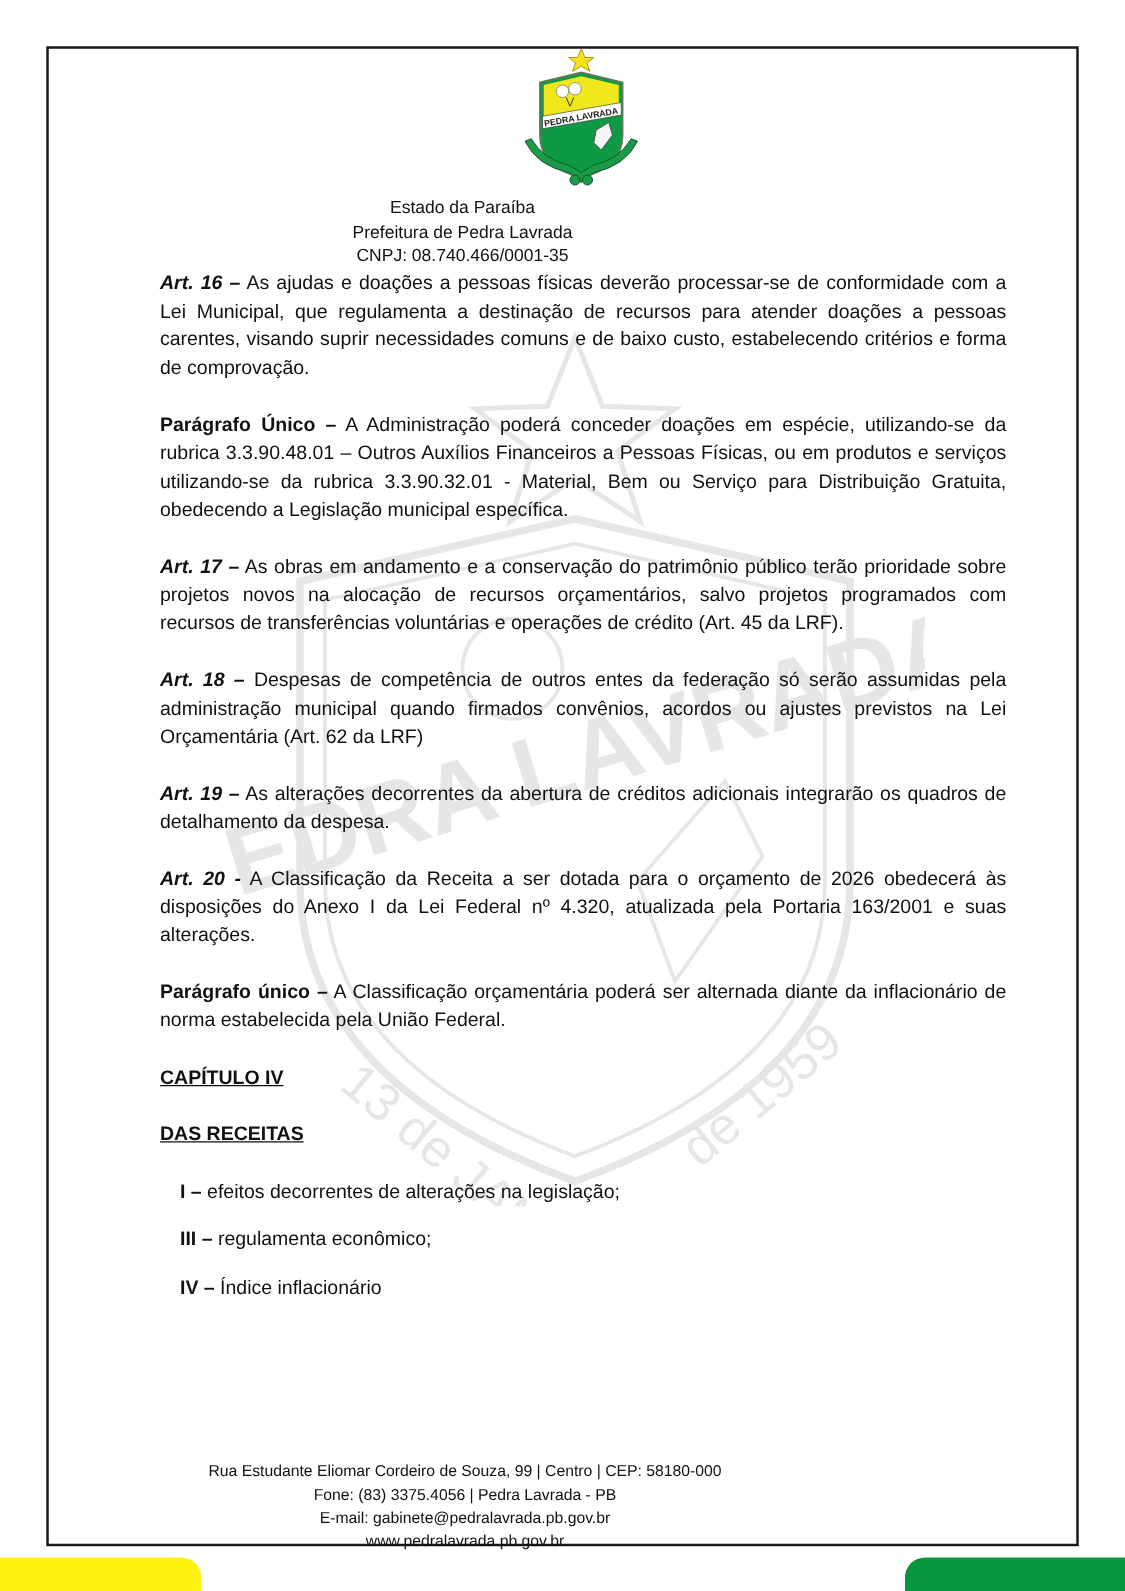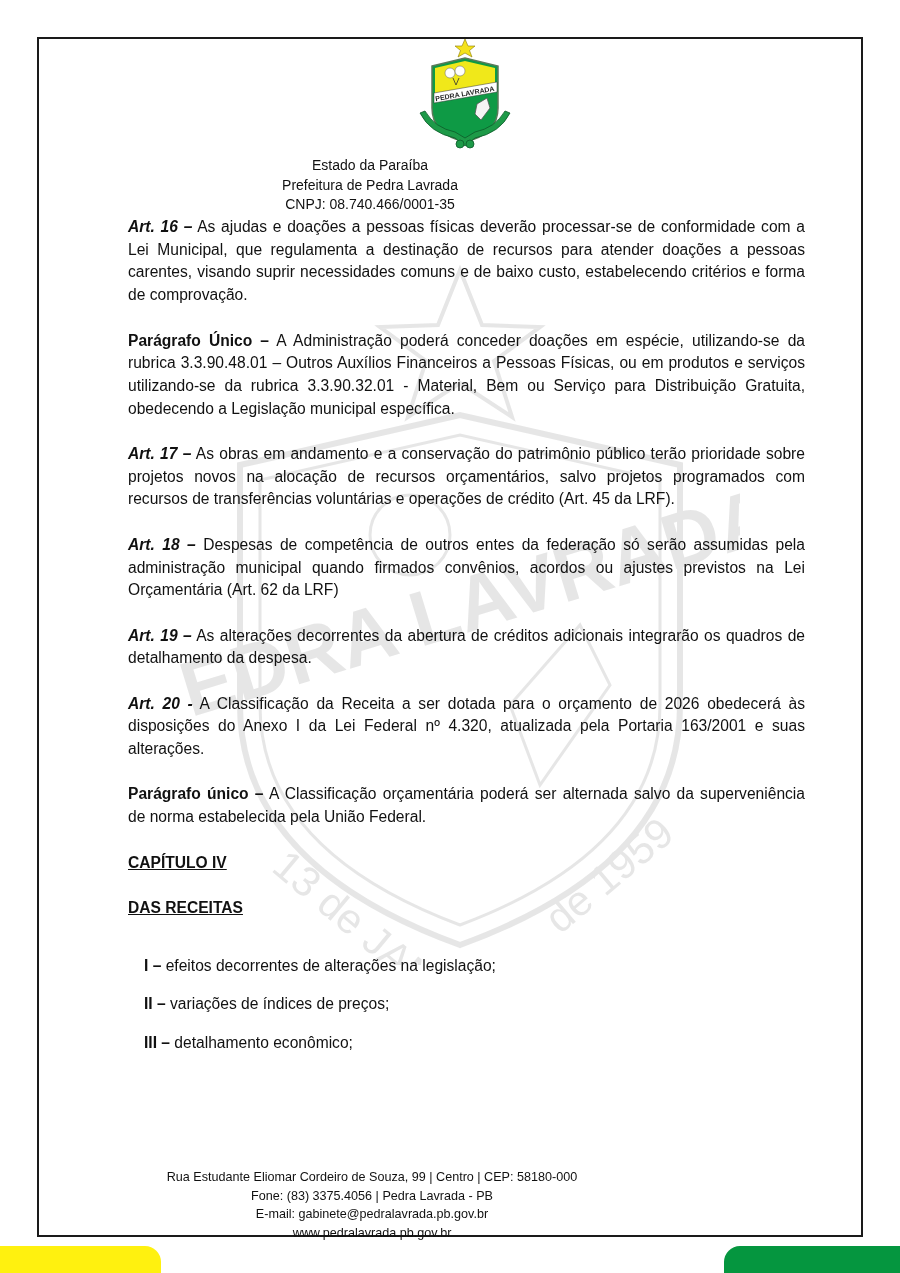--- a/index.html
+++ b/index.html
@@ -8,21 +8,21 @@
   .frame { position: absolute; left: 37px; top: 37px; width: 826px; height: 1200px;
            border: 2px solid #1a1a1a; box-sizing: border-box; }
   .watermark { position: absolute; left: 180px; top: 265px; width: 560px; height: 700px; opacity: 0.13; pointer-events: none; }
   .crest { position: absolute; left: 415px; top: 38px; width: 100px; height: 118px; }
   .header { position: absolute; left: 0; width: 740px; top: 156px; text-align: center; font-size: 14px; line-height: 19.5px; }
   .content { position: absolute; left: 128px; top: 216px; width: 677px; font-size: 15.6px; line-height: 22.7px; }
   .content p { margin: 0 0 22.7px 0; text-align: justify; }
   .content .lbl { font-weight: bold; }
   .content .lbl-i { font-weight: bold; font-style: italic; }
   .chapter { text-align: center; font-weight: bold; text-decoration: underline; margin: 0; }
-  .chapter-block { margin-bottom: 35px; }
+  .chapter-block { margin-bottom: 23px; }
   .list p { margin: 16px; text-align: left; }
   .footer { position: absolute; left: 0; width: 744px; top: 1168px; text-align: center; font-size: 12.6px; line-height: 18.5px; }
   .band-yellow { position: absolute; left: 0; top: 1246px; width: 161px; height: 27px; background: #fff10f; border-top-right-radius: 16px; }
   .band-green { position: absolute; left: 724px; top: 1246px; width: 176px; height: 27px; background: #05963f; border-top-left-radius: 16px; }
 </style>
 </head>
 <body>
 
 <div class="frame"></div>
 
@@ -58,32 +58,32 @@
   <div>CNPJ: 08.740.466/0001-35</div>
 </div>
 
 <div class="content">
   <p><span class="lbl-i">Art. 16 –</span><span> As ajudas e doações a pessoas físicas deverão processar-se de conformidade com a Lei Municipal, que regulamenta a destinação de recursos para atender doações a pessoas carentes, visando suprir necessidades comuns e de baixo custo, estabelecendo critérios e forma de comprovação.</span></p>
   <p><span class="lbl">Parágrafo Único –</span><span> A Administração poderá conceder doações em espécie, utilizando-se da rubrica 3.3.90.48.01 – Outros Auxílios Financeiros a Pessoas Físicas, ou em produtos e serviços utilizando-se da rubrica 3.3.90.32.01 - Material, Bem ou Serviço para Distribuição Gratuita, obedecendo a Legislação municipal específica.</span></p>
   <p><span class="lbl-i">Art. 17 –</span><span> As obras em andamento e a conservação do patrimônio público terão prioridade sobre projetos novos na alocação de recursos orçamentários, salvo projetos programados com recursos de transferências voluntárias e operações de crédito (Art. 45 da LRF).</span></p>
   <p><span class="lbl-i">Art. 18 –</span><span> Despesas de competência de outros entes da federação só serão assumidas pela administração municipal quando firmados convênios, acordos ou ajustes previstos na Lei Orçamentária (Art. 62 da LRF)</span></p>
   <p><span class="lbl-i">Art. 19 –</span><span> As alterações decorrentes da abertura de créditos adicionais integrarão os quadros de detalhamento da despesa.</span></p>
   <p><span class="lbl-i">Art. 20 -</span><span> A Classificação da Receita a ser dotada para o orçamento de 2026 obedecerá às disposições do Anexo I da Lei Federal nº 4.320, atualizada pela Portaria 163/2001 e suas alterações.</span></p>
-  <p><span class="lbl">Parágrafo único –</span><span> A Classificação orçamentária poderá ser alternada salvo da superveniência de norma estabelecida pela União Federal.</span></p>
+  <p><span class="lbl">Parágrafo único –</span><span> A Classificação orçamentária poderá ser alternada diante da inflacionário de norma estabelecida pela União Federal.</span></p>
 
   <div class="chapter-block">
     <p class="chapter">CAPÍTULO IV</p>
     <p class="chapter">DAS RECEITAS</p>
   </div>
 
 
   <div class="list">
     <p><span class="lbl">I –</span><span> efeitos decorrentes de alterações na legislação;</span></p>
-    <p><span class="lbl">II –</span><span> variações de índices de preços;</span></p>
-    <p><span class="lbl">III –</span><span> detalhamento econômico;</span></p>
+    <p><span class="lbl">III –</span><span> regulamenta econômico;</span></p>
+    <p><span class="lbl">IV –</span><span> Índice inflacionário</span></p>
   </div>
 </div>
 
 <div class="footer">
   <div>Rua Estudante Eliomar Cordeiro de Souza, 99 | Centro | CEP: 58180-000</div>
   <div>Fone: (83) 3375.4056 | Pedra Lavrada - PB</div>
   <div>E-mail: gabinete@pedralavrada.pb.gov.br</div>
   <div>www.pedralavrada.pb.gov.br</div>
 </div>
 

